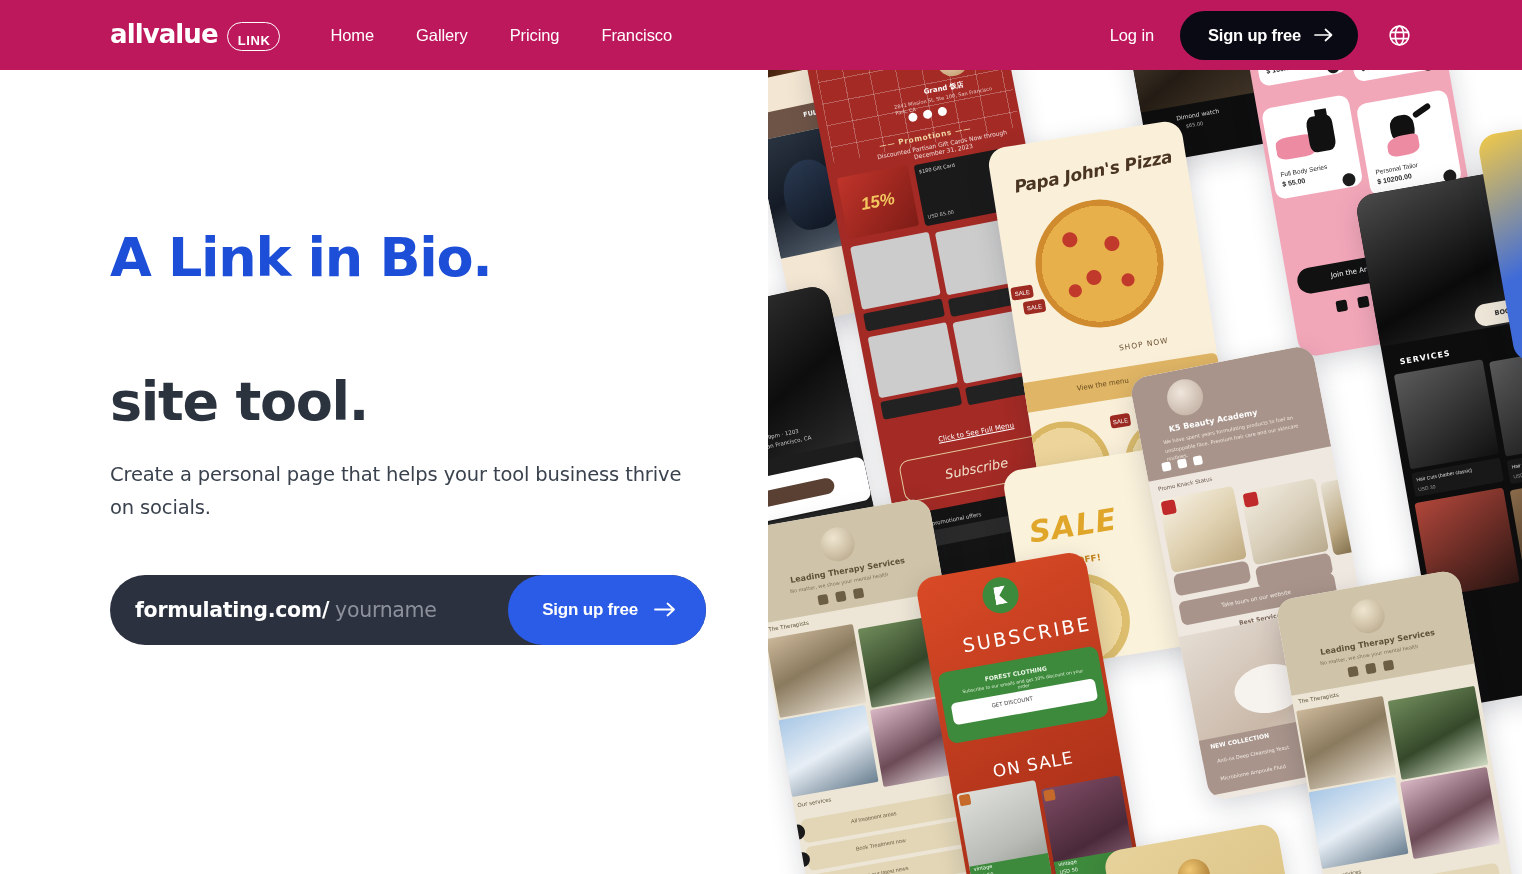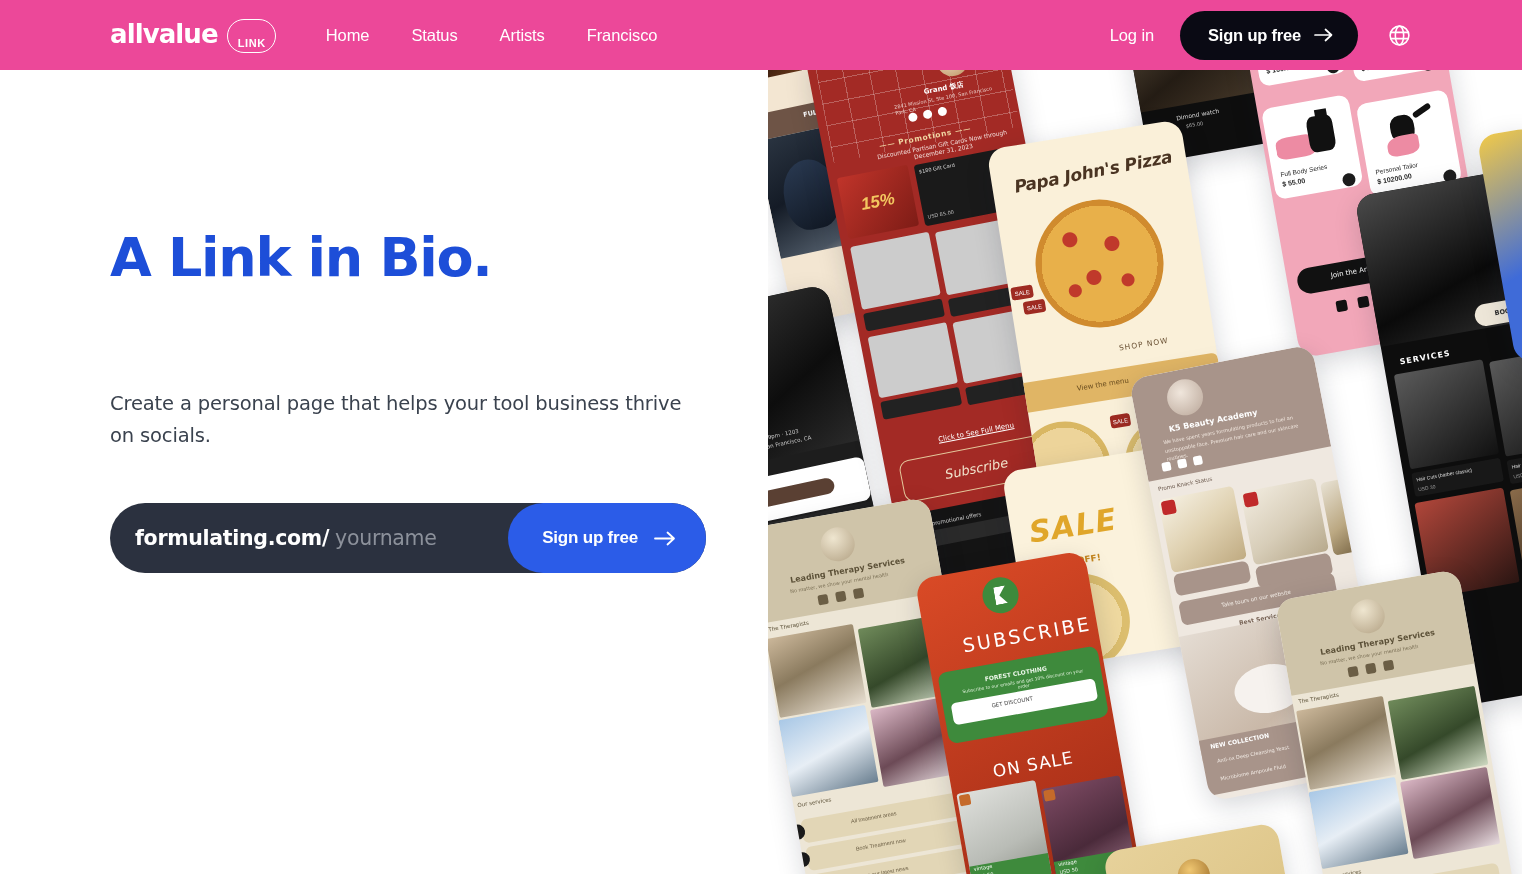--- a/index.html
+++ b/index.html
@@ -9,35 +9,35 @@
     background: #ffffff;
     font-family: "Liberation Sans", sans-serif;
     -webkit-font-smoothing: antialiased;
   }
   .page { position: relative; width: 1522px; height: 874px; overflow: hidden; background:#fff; }
 
   
   .navbar {
     position: absolute; top:0; left:0;
     width: 1522px; height: 70px;
-    background: #ec4899;
+    background: #be185d;
     display: flex; align-items: center;
     z-index: 40;
   }
   .nav-left { display:flex; align-items:center; gap:38px; padding-left:110px; }
   .logo-wrap { display:flex; align-items:center; gap:9px; }
   .logo-text {
     color:#fff; font-size:26px; font-weight:800; letter-spacing:-0.9px;
     line-height:1; position:relative; top:-1px;
     font-family:"DejaVu Sans", sans-serif;
   }
   .link-badge {
     border:1.6px solid #ffffff; border-radius:999px;
-    color:#ffffff; font-size:11px; font-weight:700; letter-spacing:0.6px;
-    padding:18px 9px 3px 10px; line-height:1;
+    color:#ffffff; font-size:13px; font-weight:700; letter-spacing:0.6px;
+    padding:11px 9px 3px 10px; line-height:1;
     position:relative; top:1px;
   }
   .nav-links { display:flex; align-items:center; gap:42px; margin-left:12px;justify-content:center; }
   .nav-link {
     color:#ffffff; font-size:16.5px; font-weight:500; letter-spacing:-0.1px;
     text-decoration:none; cursor:pointer; white-space:nowrap;
   }
   .nav-right {
     margin-left:auto; display:flex; align-items:center; gap:0;
     padding-right:108px;
@@ -358,22 +358,22 @@
   <header class="navbar">
     <div class="nav-left">
 
       <div class="logo-wrap">
         <span class="logo-text">allvalue</span>
         <span class="link-badge">LINK</span>
       </div>
 
       <nav class="nav-links">
         <a class="nav-link">Home</a>
-        <a class="nav-link">Status</a>
-        <a class="nav-link">Artists</a>
+        <a class="nav-link">Gallery</a>
+        <a class="nav-link">Pricing</a>
         <a class="nav-link">Francisco</a>
       </nav>
     </div>
 
     <div class="nav-right">
       <a class="login-link">Log in</a>
 
       <button class="signup-nav-btn">
         <span>Sign up free</span>
         <svg class="arrow-ico" width="19" height="14" viewBox="0 0 19 14" fill="none">
@@ -390,20 +390,21 @@
       </button>
     </div>
   </header>
 
   <section class="hero-left">
     <div class="hero-inner">
 
       <h1 class="hero-h1">
         <span class="accent">A Link in Bio.</span><br>
         <br>
+        <span>site tool.</span>
       </h1>
 
       <p class="hero-sub">Create a personal page that helps your tool business thrive on socials.</p>
 
       <div class="claim-bar">
         <span class="claim-prefix">formulating.com/</span>
         <input class="claim-input" type="text" placeholder="yourname" style="">
         <button class="hero-cta">
           <span>Sign up free</span>
           <svg width="22" height="15" viewBox="0 0 22 15" fill="none">

